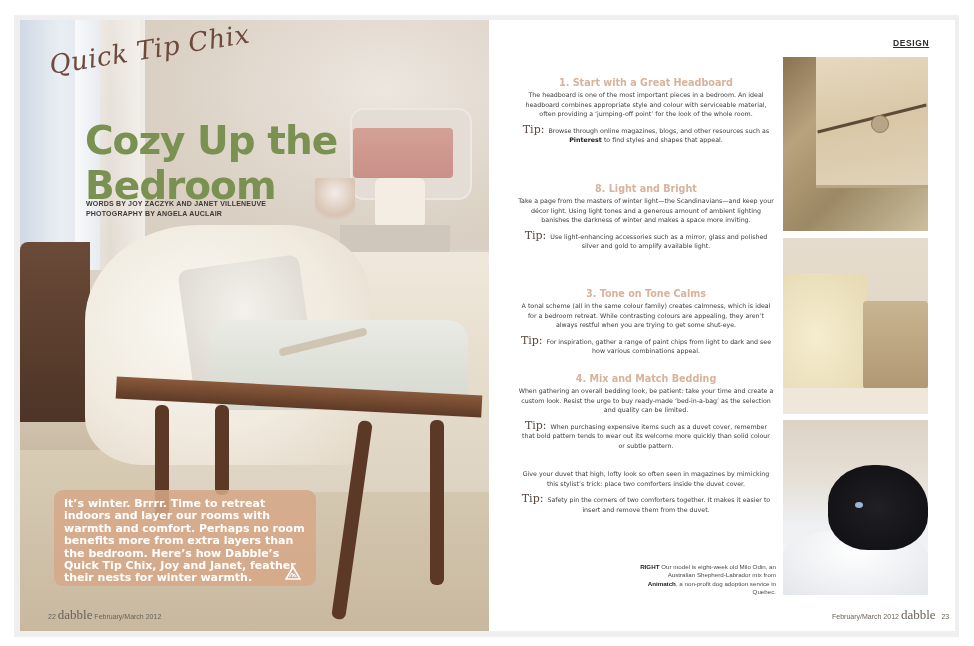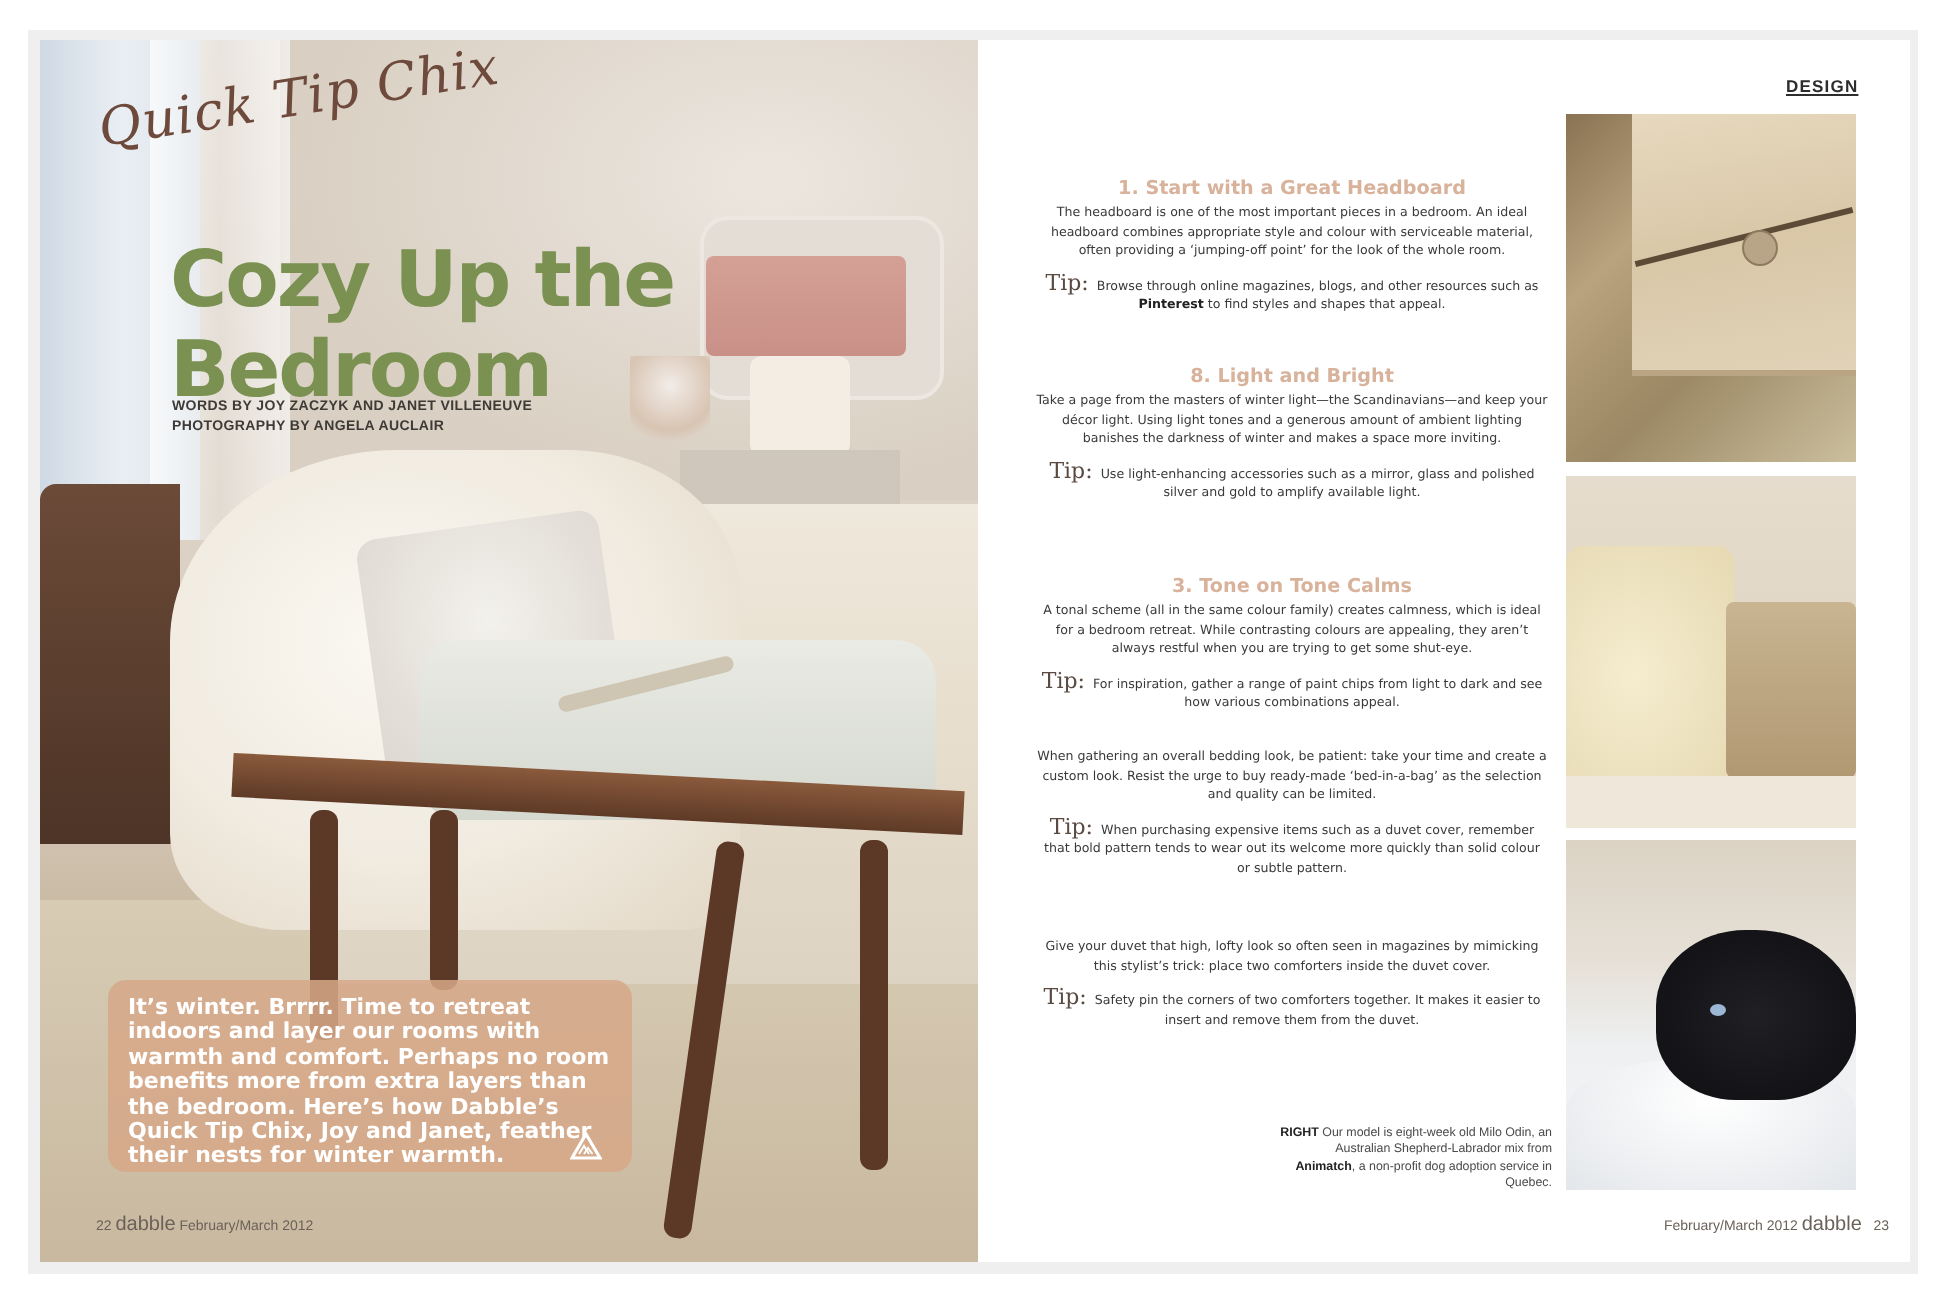--- a/index.html
+++ b/index.html
@@ -102,21 +102,21 @@
     background:rgba(214,168,136,0.86); border-radius:9px;
   }
   .intro-text {
     position:absolute; left:64px; top:498px; width:250px; color:#ffffff; font-weight:bold;
     font-size:11px; line-height:12.4px; font-family:"DejaVu Sans", sans-serif;
   }
   .intro-logo { position:absolute; left:285px; top:566px; width:16px; height:14px; }
   .folio-left {
     position:absolute; left:48px; top:607px; font-size:7px; color:#6a6259;
   }
-  .folio-left .brand, .folio-right .brand { font-family:Liberation Sans, sans-serif; font-size:10px; }
+  .folio-left .brand, .folio-right .brand { font-family:Liberation Serif, serif; font-size:13px; }
 
   
   .right-page {
     position:absolute; left:489px; top:20px; width:466px; height:611px; background:#ffffff;
   }
   .section-label {
     position:absolute; left:893px; top:38px; font-size:8.5px; font-weight:bold; color:#2d2d2d;
     letter-spacing:0.6px;
     text-decoration:underline;
   }
@@ -239,21 +239,21 @@
 <div class="folio-left">
   <span>22</span>
   <span class="brand">dabble</span>
   <span>February/March 2012</span>
 </div>
 
 <div class="right-page"></div>
 <div class="section-label">DESIGN</div>
 
 <div class="tips-col">
-  <div class="tip-item" style="top:0px;margin-top:12px;">
+  <div class="tip-item" style="top:0px;">
     <div class="tip-heading">1. Start with a Great Headboard</div>
     <div class="tip-body">The headboard is one of the most important pieces in a bedroom. An ideal headboard combines appropriate style and colour with serviceable material, often providing a ‘jumping-off point’ for the look of the whole room.</div>
     <div class="tip-tip">
       <span class="tip-label">Tip:</span><span>Browse through online magazines, blogs, and other resources such as </span><b>Pinterest</b><span> to find styles and shapes that appeal.</span>
     </div>
   </div>
 
   <div class="tip-item" style="top:106px;">
     <div class="tip-heading">8. Light and Bright</div>
     <div class="tip-body">Take a page from the masters of winter light—the Scandinavians—and keep your décor light. Using light tones and a generous amount of ambient lighting banishes the darkness of winter and makes a space more inviting.</div>
@@ -264,20 +264,21 @@
 
   <div class="tip-item" style="top:211px;">
     <div class="tip-heading">3. Tone on Tone Calms</div>
     <div class="tip-body">A tonal scheme (all in the same colour family) creates calmness, which is ideal for a bedroom retreat. While contrasting colours are appealing, they aren’t always restful when you are trying to get some shut-eye.</div>
     <div class="tip-tip">
       <span class="tip-label">Tip:</span><span>For inspiration, gather a range of paint chips from light to dark and see how various combinations appeal.</span>
     </div>
   </div>
 
   <div class="tip-item" style="top:296px;">
+    <div class="tip-heading">4. Mix and Match Bedding</div>
     <div class="tip-body">When gathering an overall bedding look, be patient: take your time and create a custom look. Resist the urge to buy ready-made ‘bed-in-a-bag’ as the selection and quality can be limited.</div>
     <div class="tip-tip">
       <span class="tip-label">Tip:</span><span>When purchasing expensive items such as a duvet cover, remember that bold pattern tends to wear out its welcome more quickly than solid colour or subtle pattern.</span>
     </div>
   </div>
 
   <div class="tip-item" style="top:391px;">
     <div class="tip-body">Give your duvet that high, lofty look so often seen in magazines by mimicking this stylist’s trick: place two comforters inside the duvet cover.</div>
     <div class="tip-tip">
       <span class="tip-label">Tip:</span><span>Safety pin the corners of two comforters together. It makes it easier to insert and remove them from the duvet.</span>

